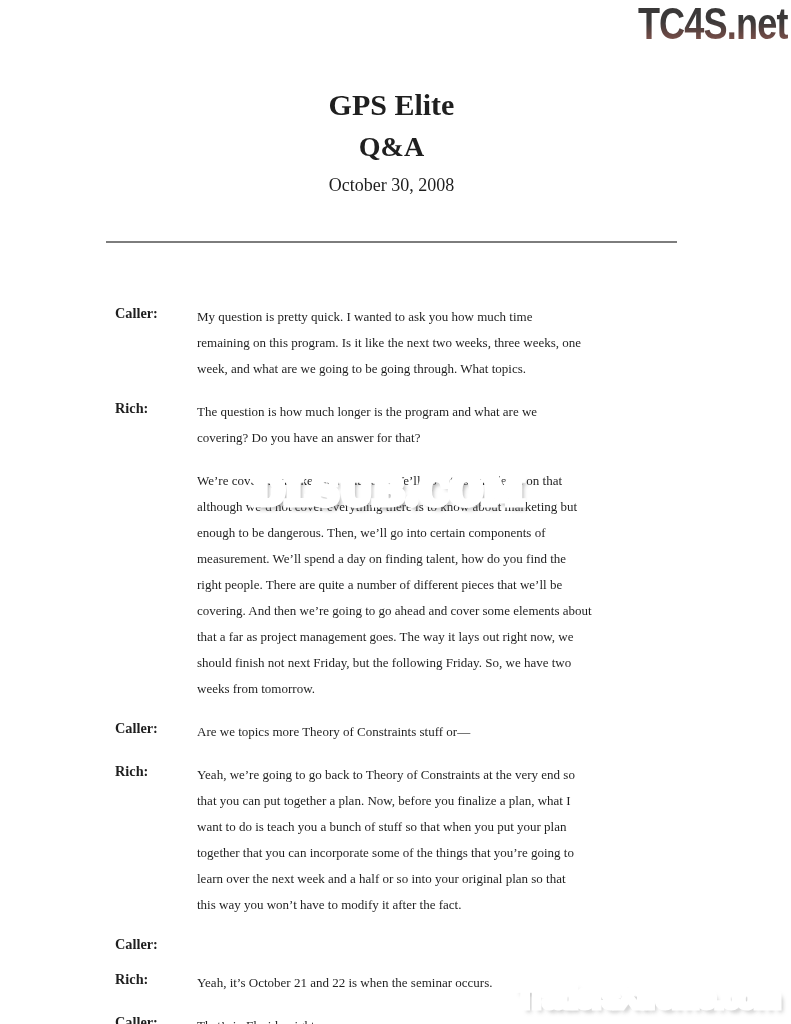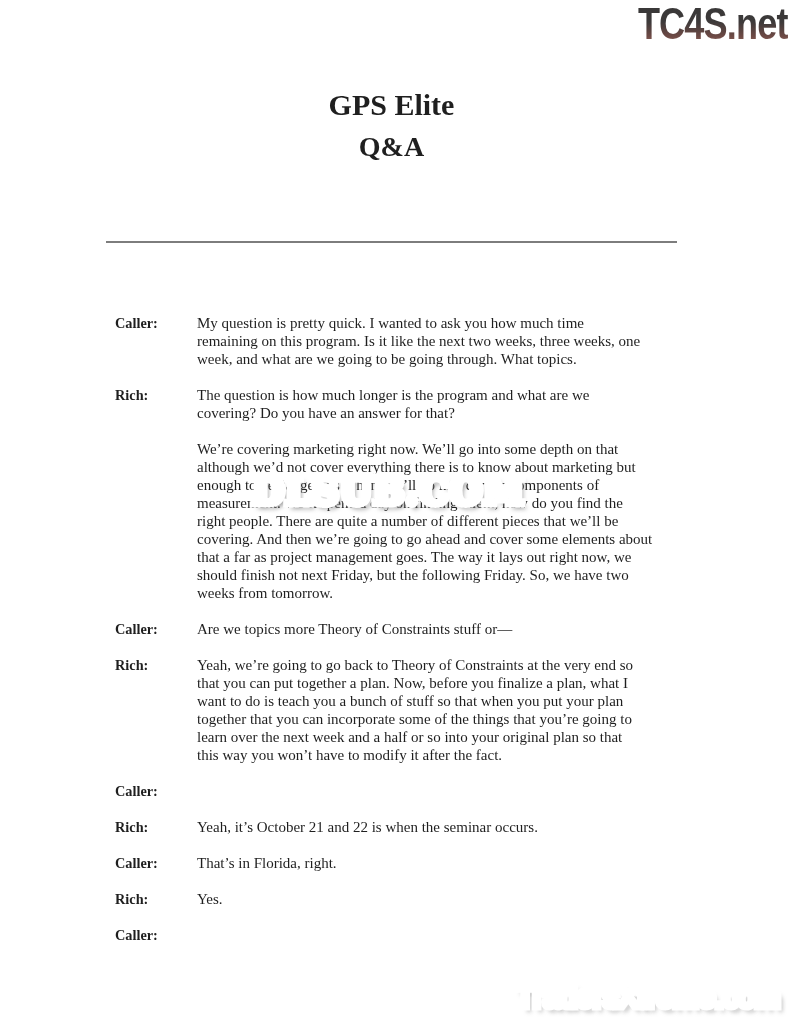--- a/index.html
+++ b/index.html
@@ -42,27 +42,27 @@
     font-size:18px;font-weight:normal;line-height:22px;
   }
 
   .rule{
     position:absolute;left:106px;top:241px;width:571px;height:0;
     border:none;border-top:2px solid #7d7d7d;margin:0;
   }
 
   
   .dialogue{position:absolute;left:115px;top:296px;width:570px;}
-  .turn{display:flex;margin:18px 0 17px 0;}
+  .turn{display:flex;margin:8px 0 17px 0;}
   .speaker{
     width:82px;flex:0 0 82px;font-weight:bold;
     font-size:14.3px;line-height:18px;
   }
   .text{
-    width:488px;font-size:15px;line-height:18px;white-space:nowrap;
+    width:488px;font-size:13px;line-height:26px;white-space:nowrap;
   }
 
   
   .wm-big{position:absolute;z-index:5;white-space:nowrap;}
   .wm-big::before{
     content:attr(data-text);
     position:absolute;left:0;top:0;z-index:-1;
     color:#ffffff;
     -webkit-text-stroke:7px #ffffff;
     text-shadow:4px 5px 4px rgba(110,110,110,.65);
@@ -94,20 +94,21 @@
 </head>
 <body>
 
 <div class="page">
 
   <div class="wm-top">TC4S.net</div>
 
   <div class="doc-header" style="top:88px;height:130px;">
     <h1 class="doc-title">GPS Elite</h1>
     <h2 class="doc-subtitle">Q&amp;A</h2>
+    <div class="doc-date">October 30, 2008</div>
   </div>
 
   <hr class="rule">
 
   <div class="dialogue" id="dialogue">
       <div class="turn">
         <div class="speaker">Caller:</div>
         <div class="text">My question is pretty quick. I wanted to ask you how much time<br>remaining on this program. Is it like the next two weeks, three weeks, one<br>week, and what are we going to be going through. What topics.</div>
       </div>
       <div class="turn">

